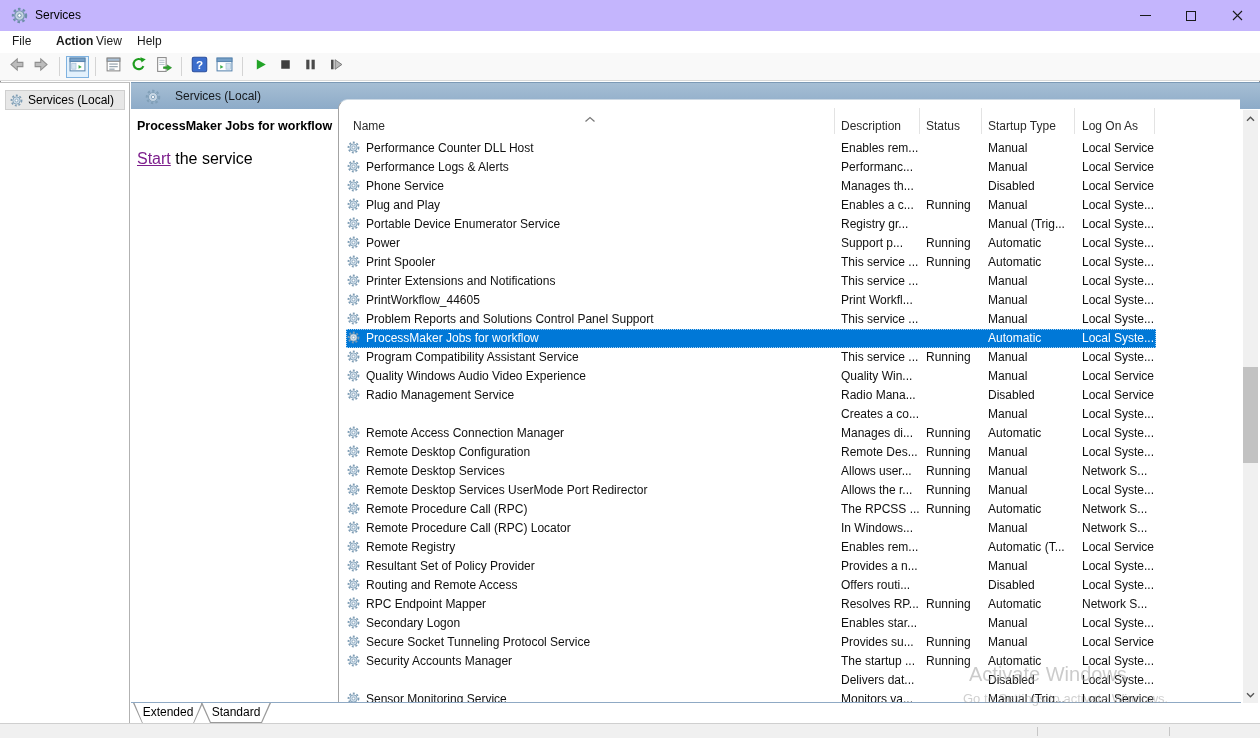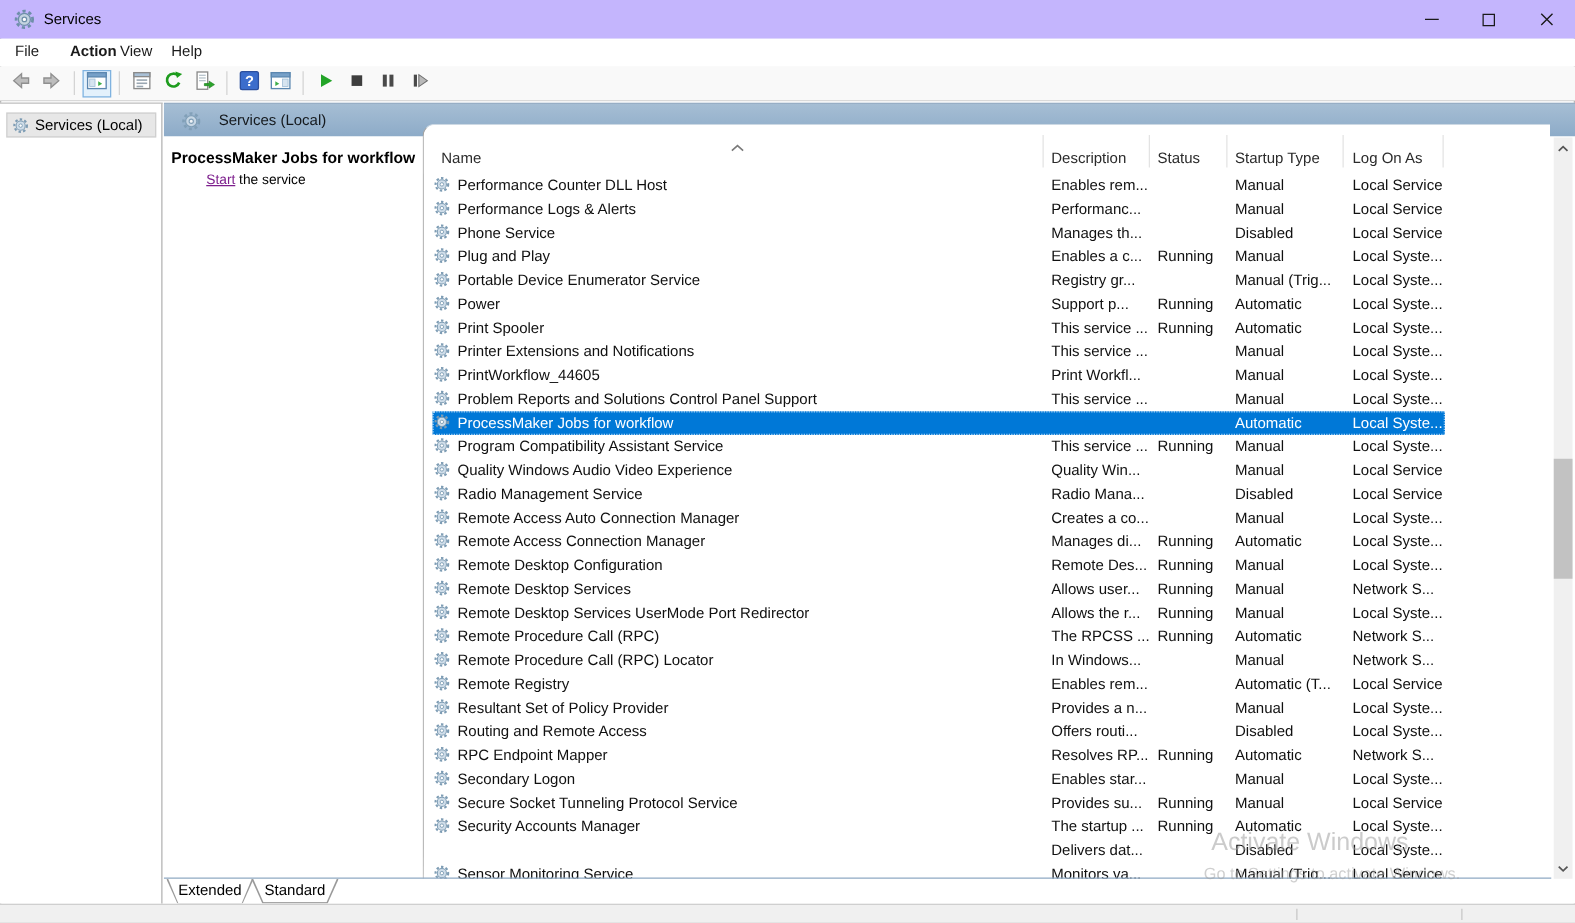--- a/index.html
+++ b/index.html
@@ -41,21 +41,21 @@
   .tree-item svg { width:13px; height:13px; margin:0 5px 0 4px; flex:none; }
 
   .right-pane { position:absolute; left:131px; top:0; width:1129px; height:641px; background:#fff; overflow:hidden; }
 
   .strip { position:absolute; left:0; top:0; width:100%; height:27px;
            background:linear-gradient(#a6bed4,#8dabc8); border-top:1px solid #7c99b5; }
   .strip-icon { position:absolute; left:14px; top:6px; width:16px; height:16px; opacity:.85; }
   .strip-title { position:absolute; left:44px; top:6px; font-size:12px; color:#15191d; }
 
   .details-title { position:absolute; left:6px; top:37px; font-size:12.5px; font-weight:bold; color:#000; }
-  .details-action { position:absolute; left:6px; top:56px; font-size:11px; color:#000;margin-left:28px; }
+  .details-action { position:absolute; left:6px; top:68px; font-size:16px; color:#000; }
   .details-action a { text-decoration:underline; cursor:pointer; }
 
   
   .list-panel { position:absolute; left:207px; top:17px; width:902px; height:604px; background:#fff;
                 border-top:1px solid #cdd9e4; border-left:1px solid #a3a3a3;
                 border-top-left-radius:10px; overflow:hidden; }
   .list-header { position:absolute; left:0; top:0; width:100%; height:39px; background:#fff; }
   .col-label { position:absolute; top:19px; font-size:12px; color:#2b2b2b; white-space:nowrap; }
   .col-div { position:absolute; top:8px; width:1px; height:26px; background:#e3e3e3; }
   .sort-ind { position:absolute; left:245px; top:9px; }
@@ -428,25 +428,20 @@
                   <circle cx="8" cy="8" r="4.5" fill="#cfdde9" stroke="#7d9cb4" stroke-width="1"></circle>
                   <circle cx="8" cy="8" r="1.7" fill="#ffffff" stroke="#7d9cb4" stroke-width="0.9"></circle>
                 </svg><span>Radio Management Service</span></span>
               <span class="cell c-desc">Radio Mana...</span>
               <span class="cell c-status"></span>
               <span class="cell c-startup">Disabled</span>
               <span class="cell c-logon">Local Service</span>
             </div>
             <div class="row">
               <span class="hlbar"></span>
-              <span class="cell c-name"><svg viewBox="0 0 16 16">
-                  <circle cx="8" cy="8" r="6.2" fill="none" stroke="#7d9cb4" stroke-width="2.1" stroke-dasharray="2.4 2.2"></circle>
-                  <circle cx="8" cy="8" r="4.5" fill="#cfdde9" stroke="#7d9cb4" stroke-width="1"></circle>
-                  <circle cx="8" cy="8" r="1.7" fill="#ffffff" stroke="#7d9cb4" stroke-width="0.9"></circle>
-                </svg><span>Remote Access Auto Connection Manager</span></span>
               <span class="cell c-desc">Creates a co...</span>
               <span class="cell c-status"></span>
               <span class="cell c-startup">Manual</span>
               <span class="cell c-logon">Local Syste...</span>
             </div>
             <div class="row">
               <span class="hlbar"></span>
               <span class="cell c-name"><svg viewBox="0 0 16 16">
                   <circle cx="8" cy="8" r="6.2" fill="none" stroke="#7d9cb4" stroke-width="2.1" stroke-dasharray="2.4 2.2"></circle>
                   <circle cx="8" cy="8" r="4.5" fill="#cfdde9" stroke="#7d9cb4" stroke-width="1"></circle>

